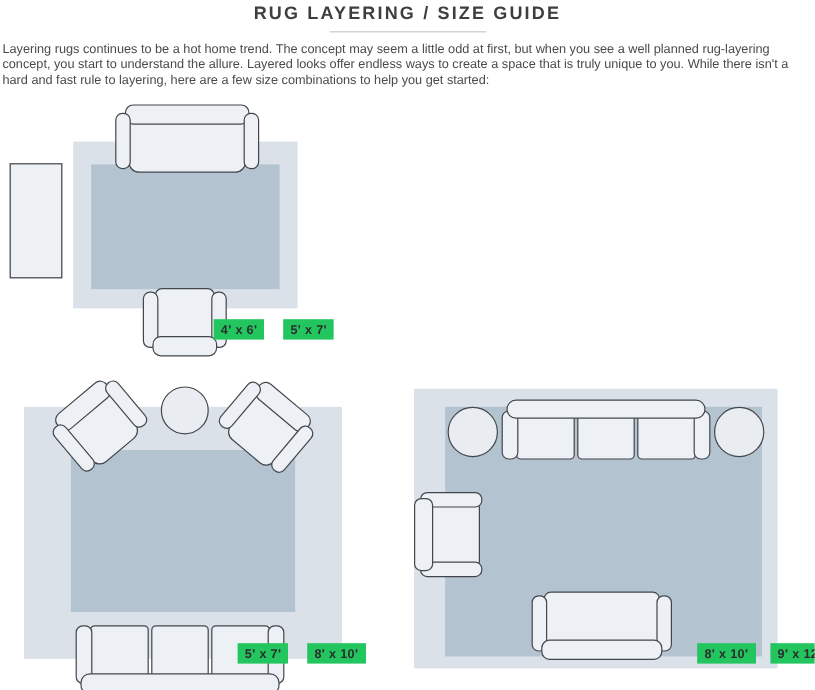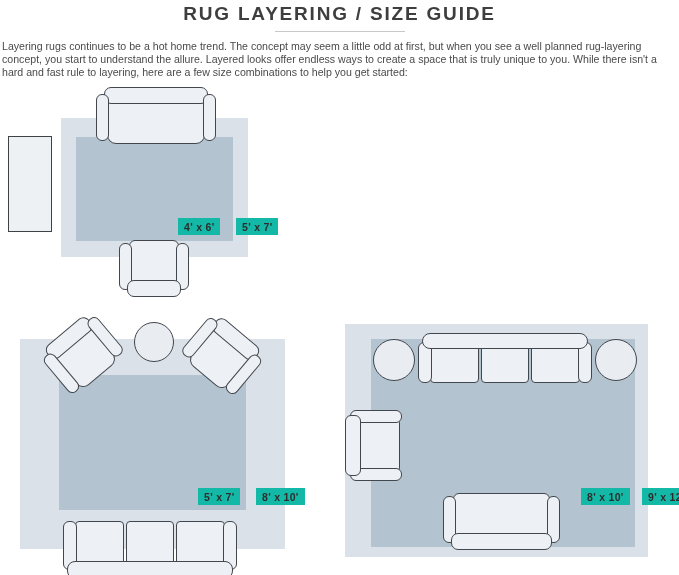--- a/index.html
+++ b/index.html
@@ -2,21 +2,21 @@
 <html><head>
 <meta charset="utf-8">
 <style>
   html,body { margin:0; padding:0; background:#fff; }
   .canvas {
     position:relative; width:679px; height:575px; background:#ffffff;
     overflow:hidden; font-family:"Liberation Sans", sans-serif;
   }
   
   .title {
-    padding-top:3px; text-align:center; font-size:19px; font-weight:bold;
+    padding-top:3px; text-align:center; font-size:15px; font-weight:bold;
     letter-spacing:1.8px; color:#3e3e3e;
   }
   .divider { width:130px; height:1px; background:#c8c8c8; margin:6px auto 0; }
   .intro {
     margin:8px 2px 0; font-size:10.6px; line-height:13px; color:#4a4a4a;
   }
   
   .scene { position:absolute; }
   .rug-outer { position:absolute; background:#dbe1e9; }
   .rug-inner { position:absolute; background:#b4c3d0; }
@@ -48,23 +48,23 @@
   .sofa3-down .arm-r { right:0; width:14px; top:9px; bottom:5px; border-radius:6px; z-index:3; }
   .sofa3-down .cushions { position:absolute; left:12px; right:12px; top:12px; bottom:5px; display:flex; gap:2px; z-index:1; }
   
   .sofa3-up .back  { left:4px; right:4px; bottom:0; height:18px; border-radius:8px; z-index:4; }
   .sofa3-up .arm-l { left:0; width:14px; bottom:9px; top:5px; border-radius:6px; z-index:3; }
   .sofa3-up .arm-r { right:0; width:14px; bottom:9px; top:5px; border-radius:6px; z-index:3; }
   .sofa3-up .cushions { position:absolute; left:12px; right:12px; bottom:12px; top:5px; display:flex; gap:2px; z-index:1; }
   .cushion { position:static; flex:1; border-radius:4px; }
   
   .size-label {
-    position:absolute; background:#14b8a6; color:#2d2d2d;
+    position:absolute; background:#22c55e; color:#2d2d2d;
     font-size:10.5px; font-weight:bold; line-height:12px;
-    padding:2.5px 6px; white-space:nowrap; letter-spacing:0.3px; z-index:6;
+    padding:2.5px 6px; white-space:nowrap; letter-spacing:0.3px; z-index:6;margin-top:48px;
   }
 </style>
 </head>
 <body>
 
 <div class="canvas">
 
   <div class="title">RUG LAYERING / SIZE GUIDE</div>
   <div class="divider"></div>
   <div class="intro">Layering rugs continues to be a hot home trend. The concept may seem a little odd at first, but when you see a well planned rug-layering concept, you start to understand the allure. Layered looks offer endless ways to create a space that is truly unique to you. While there isn't a hard and fast rule to layering, here are a few size combinations to help you get started:</div>

